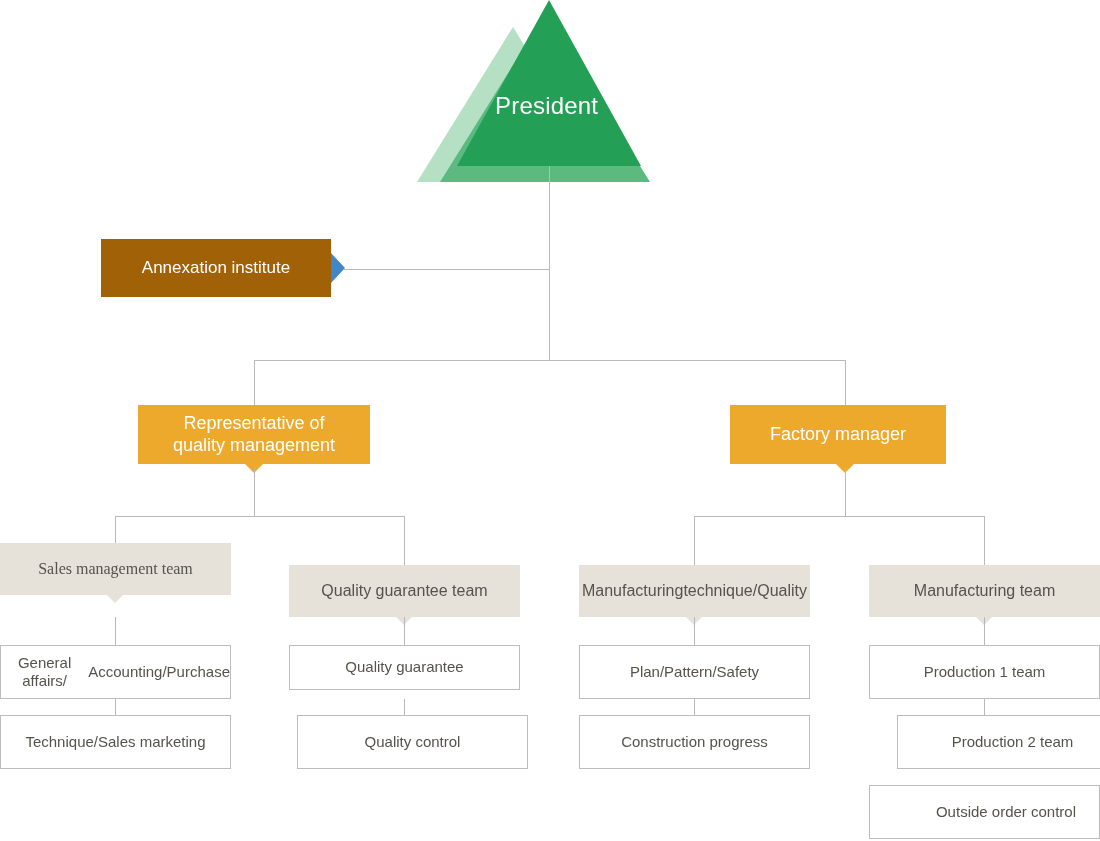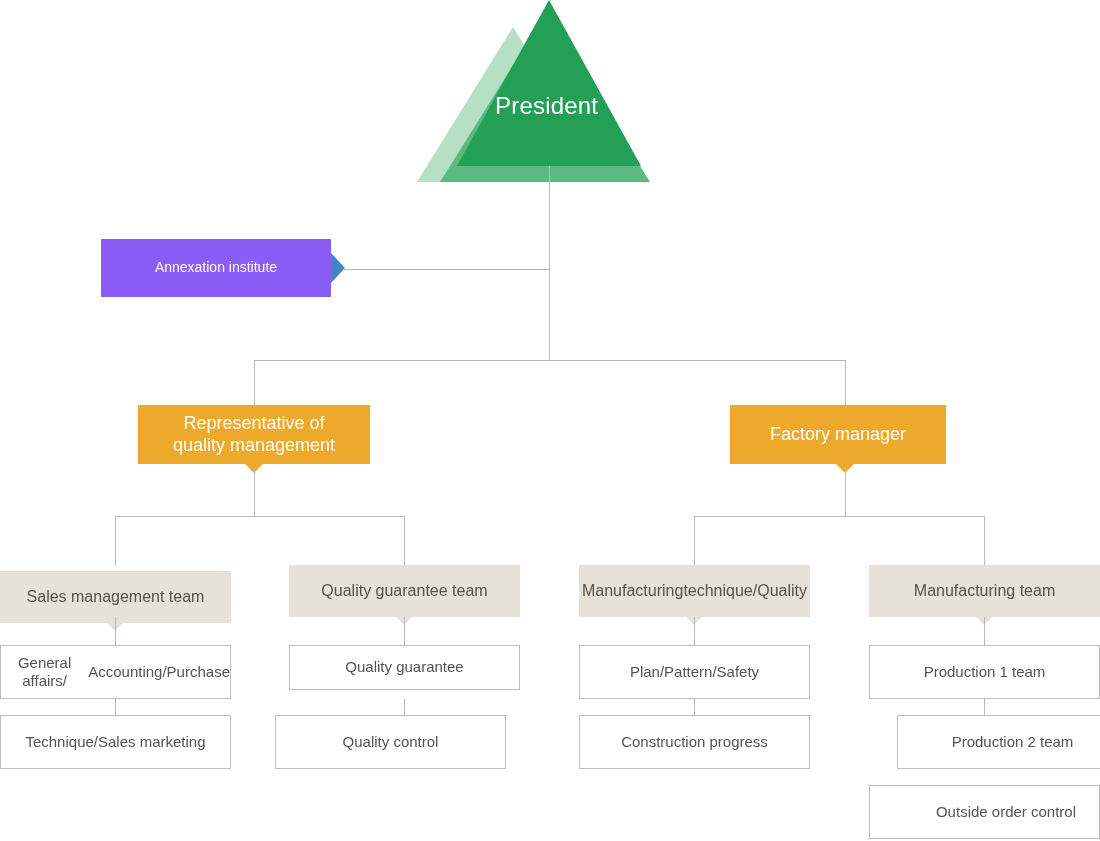--- a/index.html
+++ b/index.html
@@ -19,22 +19,22 @@
   .tri{position:absolute;width:0;height:0;border-style:solid;border-color:transparent;}
 
   
   .node{
     position:absolute;box-sizing:border-box;
     display:flex;align-items:center;justify-content:center;
     text-align:center;line-height:1.22;
   }
 
   .node-blue{
-    background:#8b5cf6;color:#ffffff;
-    font-size:14px;font-weight:400;text-align:right;
+    background:#a16207;color:#ffffff;
+    font-size:17px;font-weight:400;text-align:right;
   }
   .blue-tip{
     position:absolute;width:0;height:0;
     border-style:solid;border-color:transparent;
     border-left-color:#4187c7;
   }
 
   .node-orange{
     background:#eda92c;color:#ffffff;
     font-size:18px;font-weight:400;
@@ -107,21 +107,21 @@
   <div class="vline" style="left:254px;top:468px;height:48px;"></div>
   <div class="hline" style="left:115px;top:516px;width:290px;"></div>
   <div class="vline" style="left:115px;top:516px;height:49px;"></div>
   <div class="vline" style="left:404px;top:516px;height:49px;"></div>
 
   <div class="vline" style="left:845px;top:468px;height:48px;"></div>
   <div class="hline" style="left:694px;top:516px;width:291px;"></div>
   <div class="vline" style="left:694px;top:516px;height:49px;"></div>
   <div class="vline" style="left:984px;top:516px;height:49px;"></div>
 
-  <div class="node node-gray" style="left:0px;top:571px;width:231px;height:52px;">
+  <div class="node node-gray" style="left:0px;top:543px;width:231px;height:52px;font-family:Liberation Serif, serif;">
     <span>Sales management team</span>
     <span class="gray-notch" style="left:107px;top:52px;border-width:8px 8px 0 8px;"></span>
   </div>
   <div class="vline" style="left:115px;top:617px;height:28px;"></div>
   <div class="node node-white" style="left:0px;top:645px;width:231px;height:54px;">
     <span>General affairs/</span>
     <span>Accounting/Purchase</span>
   </div>
   <div class="vline" style="left:115px;top:699px;height:16px;"></div>
   <div class="node node-white" style="left:0px;top:715px;width:231px;height:54px;">
@@ -130,21 +130,21 @@
 
   <div class="node node-gray" style="left:289px;top:565px;width:231px;height:52px;">
     <span>Quality guarantee team</span>
     <span class="gray-notch" style="left:107px;top:52px;border-width:8px 8px 0 8px;"></span>
   </div>
   <div class="vline" style="left:404px;top:617px;height:28px;"></div>
   <div class="node node-white" style="left:289px;top:645px;width:231px;height:45px;">
     <span>Quality guarantee</span>
   </div>
   <div class="vline" style="left:404px;top:699px;height:16px;"></div>
-  <div class="node node-white" style="left:275px;top:715px;width:231px;height:54px;">
+  <div class="node node-white" style="left:297px;top:715px;width:231px;height:54px;">
     <span>Quality control</span>
   </div>
 
   <div class="node node-gray" style="left:579px;top:565px;width:231px;height:52px;flex-direction:row;">
     <span>Manufacturing</span>
     <span>technique/Quality</span>
     <span class="gray-notch" style="left:107px;top:52px;border-width:8px 8px 0 8px;"></span>
   </div>
   <div class="vline" style="left:694px;top:617px;height:28px;"></div>
   <div class="node node-white" style="left:579px;top:645px;width:231px;height:54px;">

